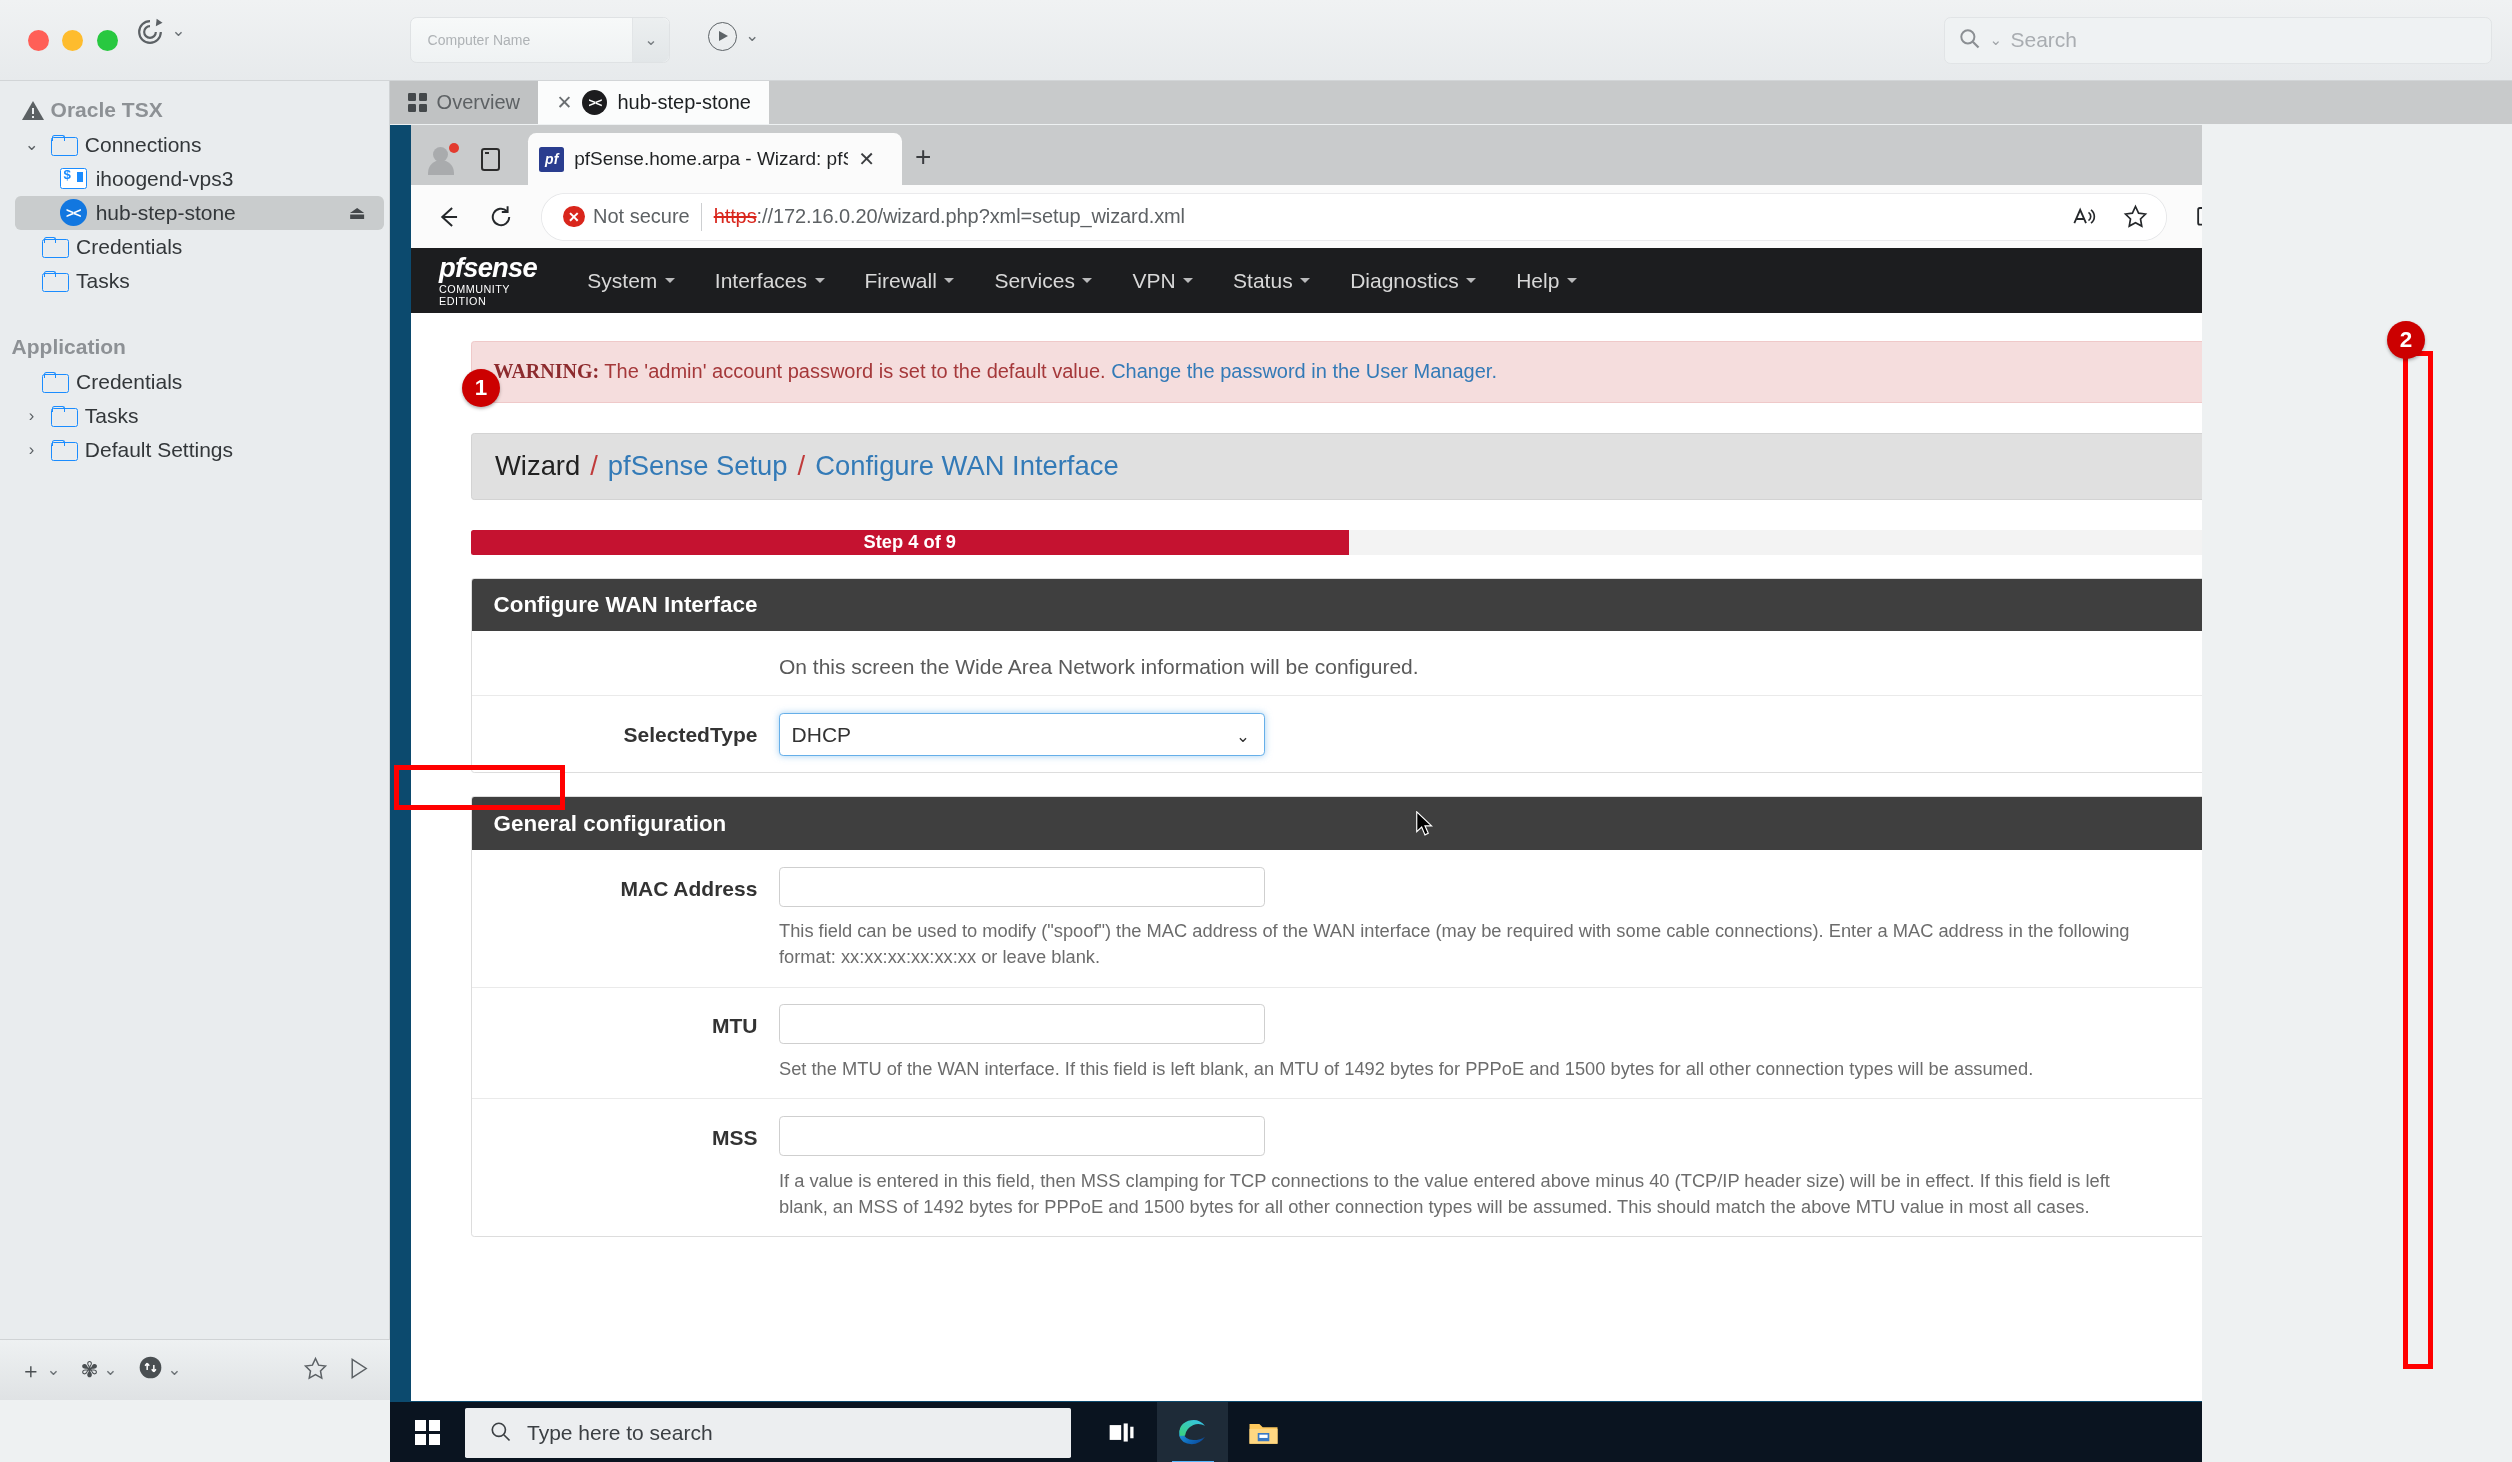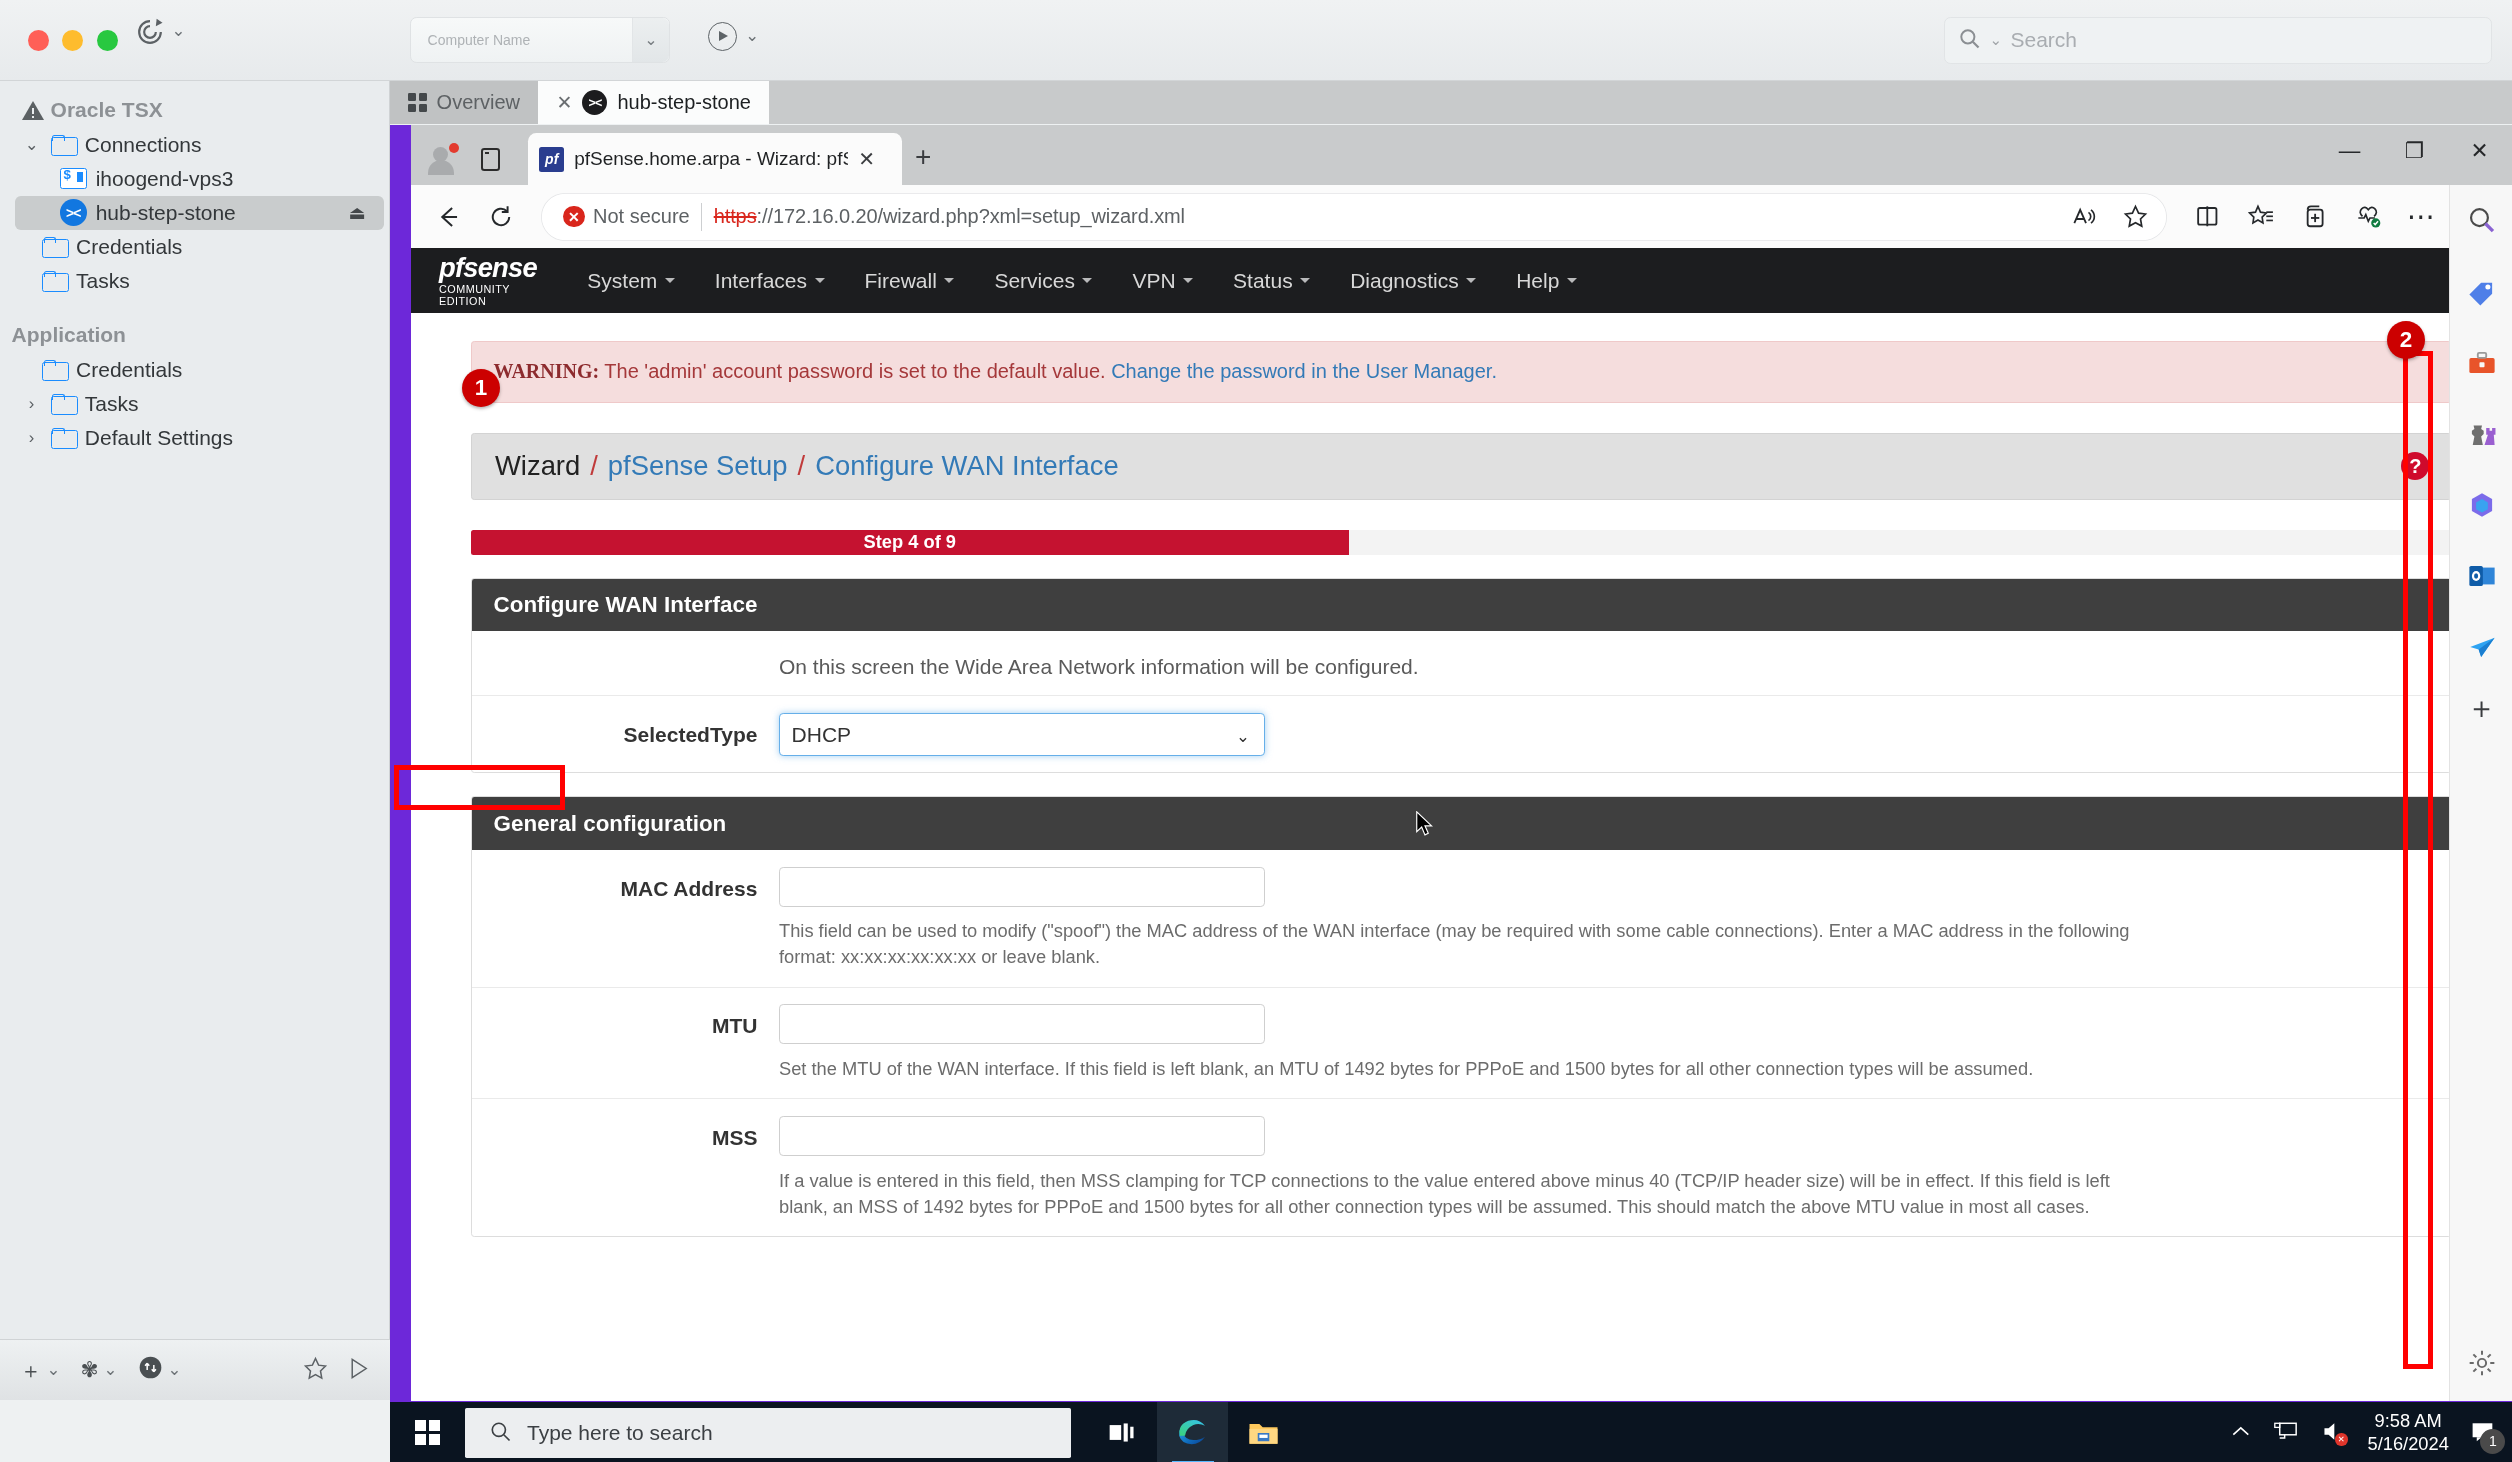--- a/index.html
+++ b/index.html
@@ -106,21 +106,21 @@
     padding: 0 18.3px; font-size: 20px; color: #4a4e51;
   }
   .rtab.inactive { background: #c0c2c3; color: #5d6164; }
   .rtab.active { background: #fbfcfc; color: #1c1f21; }
   .grid-ico { display: grid; grid-template-columns: 7.5px 7.5px; grid-template-rows: 7.5px 7.5px; gap: 3.3px; }
   .grid-ico span { background: #44484b; border-radius: 1.2px; }
   .rtab-x { font-size: 19px; color: #6b6f72; }
   .ssh-badge { width: 25px; height: 25px; border-radius: 50%; background: #1c1c1e; color: #fff; display:flex;align-items:center;justify-content:center;font-size:12.5px;font-weight:bold;letter-spacing:-0.8px; }
 
   
-  .vm { position: absolute; left: 390px; top: 125px; width: 2122px; height: 1338px; background: #6d28d9; overflow: hidden; }
+  .vm { position: absolute; left: 390px; top: 125px; width: 1812px; height: 1338px; background: #0c4a6e; overflow: hidden; }
 
   
   .edge { position: absolute; left: 21px; top: 0; width: 2101px; height: 1276px; background: #c9cbcc; }
   .edge-tabstrip { position: relative; height: 60px; background: #c9cbcc; display: flex; align-items: flex-end; padding-left: 11.6px; }
   .profile-chip { position: absolute; left: 11.6px; top: 16.6px; width: 38px; height: 38px; }
   .avatar-body { position: absolute; left: 5px; top: 18.3px; width: 26.6px; height: 15px; border-radius: 13.3px 13.3px 0 0; background: #a9abad; }
   .avatar-head { position: absolute; left: 10.8px; top: 5px; width: 15px; height: 15px; border-radius: 50%; background: #a9abad; }
   .avatar-dot { position: absolute; right: 1.7px; top: 1.7px; width: 10px; height: 10px; border-radius: 50%; background: #e33b2e; }
   .vert-tab-btn { position: absolute; left: 63px; top: 18.3px; width: 33px; height: 33px; display:flex;align-items:center;justify-content:center; }
   .vt-ico { width: 18.3px; height: 23px; border: 2px solid #2b2b2b; border-radius: 3.3px; position: relative; }
@@ -335,21 +335,21 @@
       <div class="tree-row" style="padding-left:42px">
         <span class="folder-ico"></span>
         <span>Credentials</span>
       </div>
 
       <div class="tree-row" style="padding-left:42px">
         <span class="folder-ico"></span>
         <span>Tasks</span>
       </div>
 
-      <div class="side-group-hdr" style="margin-top:20px;padding-left:11.6px">
+      <div class="side-group-hdr" style="margin-top:32px;padding-left:11.6px">
         <span>Application</span>
       </div>
 
       <div class="tree-row" style="padding-left:42px">
         <span class="folder-ico"></span>
         <span>Credentials</span>
       </div>
 
       <div class="tree-row">
         <span class="tw">›</span>

